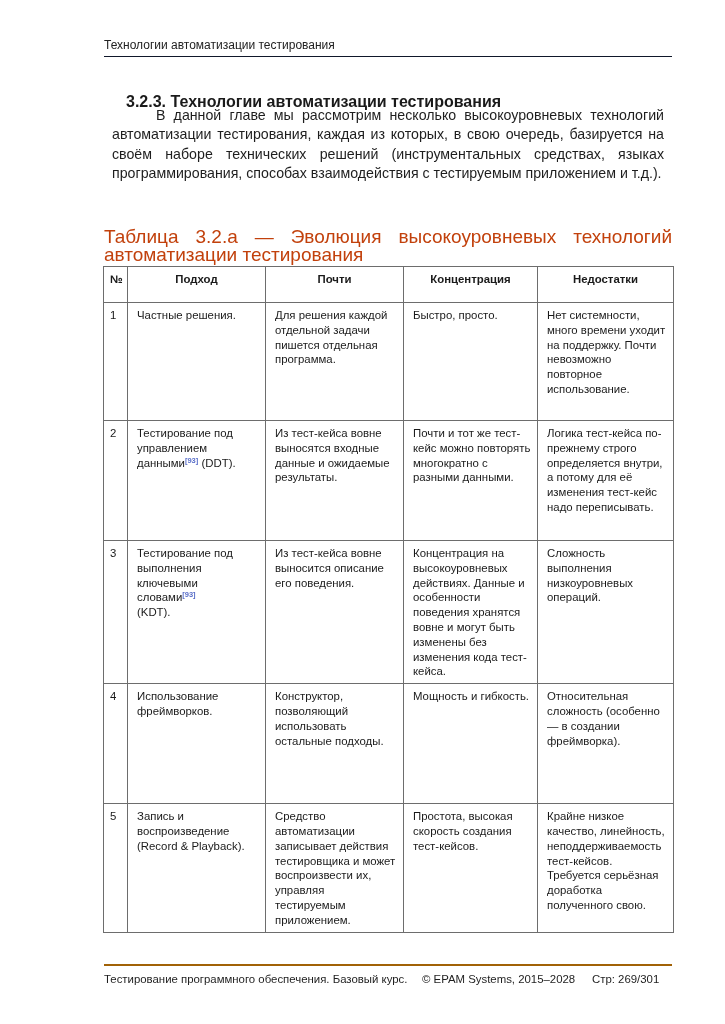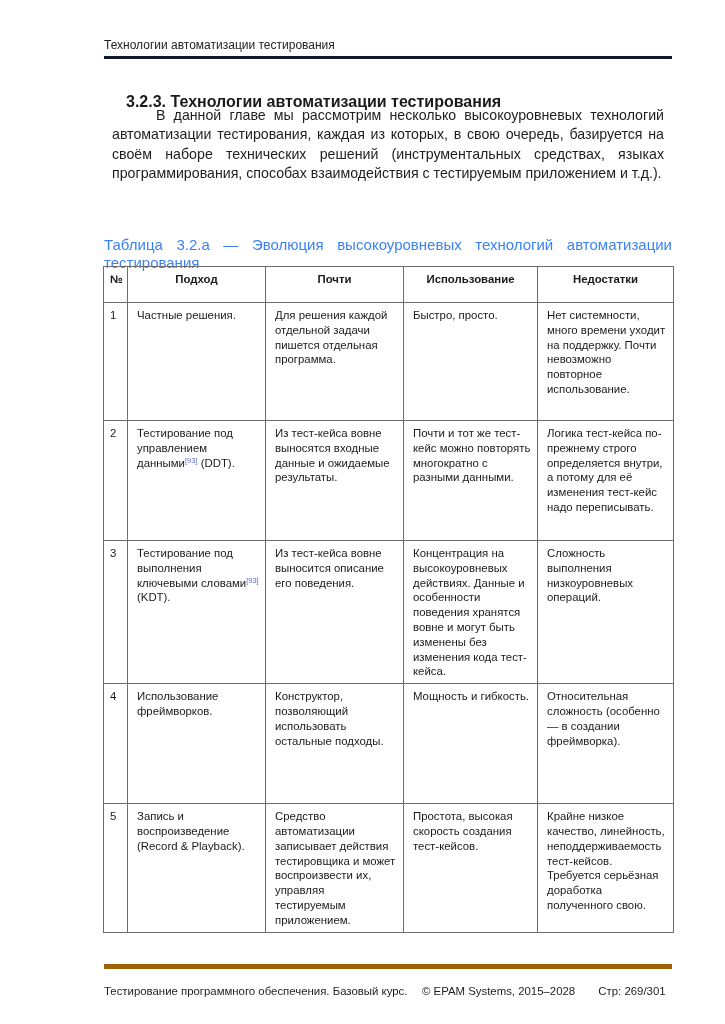--- a/index.html
+++ b/index.html
@@ -4,60 +4,60 @@
   <style>
     html, body { margin: 0; padding: 0; }
     body {
       width: 725px; height: 1024px; background: #ffffff;
       font-family: "Liberation Sans", "DejaVu Sans", sans-serif;
       color: #1a1a1a; position: relative; overflow: hidden;
     }
     .running-header {
       position: absolute; left: 104px; top: 38px; width: 568px;
       font-size: 12px; color: #222; padding-bottom: 4px;
-      border-bottom: 3px solid #0f172a;
+      border-bottom: 1px solid #0f172a;
     }
     .section-title {
       position: absolute; left: 126px; top: 69px;
       font-size: 16px; font-weight: bold; color: #1a1a1a; white-space: nowrap; margin-top: 24px;
     }
     .body-text {
       position: absolute; left: 104px; top: 98px; width: 568px;
       font-size: 14.2px; line-height: 19.4px; text-align: justify; color: #1e1e1e;
     }
     .body-text p { margin: 8px; text-indent: 44px; }
     .caption {
-      position: absolute; left: 104px; top: 236px; width: 568px;
-      font-size: 15px; line-height: 18px; text-align: justify; color: #3b82f6;
+      position: absolute; left: 104px; top: 228px; width: 568px;
+      font-size: 19px; line-height: 18px; text-align: justify; color: #c2410c;
     }
     table.main {
       position: absolute; left: 103px; top: 266px; width: 570px;
       border-collapse: collapse; table-layout: fixed;
       font-size: 11.4px; line-height: 14.8px; color: #1a1a1a;
     }
     table.main th, table.main td {
       border: 1px solid #6d6d6d; vertical-align: top; padding: 5px 6px 4px 9px;
     }
     table.main th { font-weight: bold; text-align: center; height: 26px; padding-left: 4px; padding-right: 4px; }
     table.main th.num { text-align: left; padding-left: 6px; }
     table.main td.num { padding-left: 6px; }
     tr.r1 td { height: 108px; }
     tr.r2 td { height: 110px; }
     tr.r3 td { height: 108px; }
     tr.r4 td { height: 110px; }
     tr.r5 td { height: 114px; }
-    sup.ref { color: #5a6fc9; font-size: 7.5px; vertical-align: 4px; line-height: 0; }
+    sup.ref { color: #5a6fc9; font-size: 7.5px; vertical-align: 4px; line-height: 0; font-weight: bold; }
     .footer {
       position: absolute; left: 104px; top: 964px; width: 568px;
-      border-top: 5px solid #a16207; padding-top: 16px;
+      border-top: 2px solid #a16207; padding-top: 7px;
       font-size: 11.4px; color: #1e1e1e; display: flex;
     }
     .footer .course { width: 318px; }
     .footer .copyright { width: 170px; }
-    .footer .page { flex: 1; text-align: center; }
+    .footer .page { flex: 1; text-align: left; }
   </style>
 </head>
 <body>
 
 <div class="running-header">Технологии автоматизации тестирования</div>
 
 <div class="section-title">3.2.3.  Технологии автоматизации тестирования</div>
 
 <div class="body-text">
   <p>В данной главе мы рассмотрим несколько высокоуровневых технологий автоматизации тестирования, каждая из которых, в свою очередь, базируется на своём наборе технических решений (инструментальных средствах, языках программирования, способах взаимодействия с тестируемым приложением и т.д.).</p>
@@ -71,21 +71,21 @@
     <col style="width:138px">
     <col style="width:138px">
     <col style="width:134px">
     <col style="width:136px">
   </colgroup>
   <thead>
     <tr>
       <th class="num">№</th>
       <th>Подход</th>
       <th>Почти</th>
-      <th>Использование</th>
+      <th>Концентрация</th>
       <th>Недостатки</th>
     </tr>
   </thead>
   <tbody>
     <tr class="r1">
       <td class="num">1</td>
       <td>Частные решения.</td>
       <td>Для решения каждой отдельной задачи пишется отдельная программа.</td>
       <td>Быстро, просто.</td>
       <td>Нет системности, много времени уходит на поддержку. Почти невозможно повторное использование.</td>

